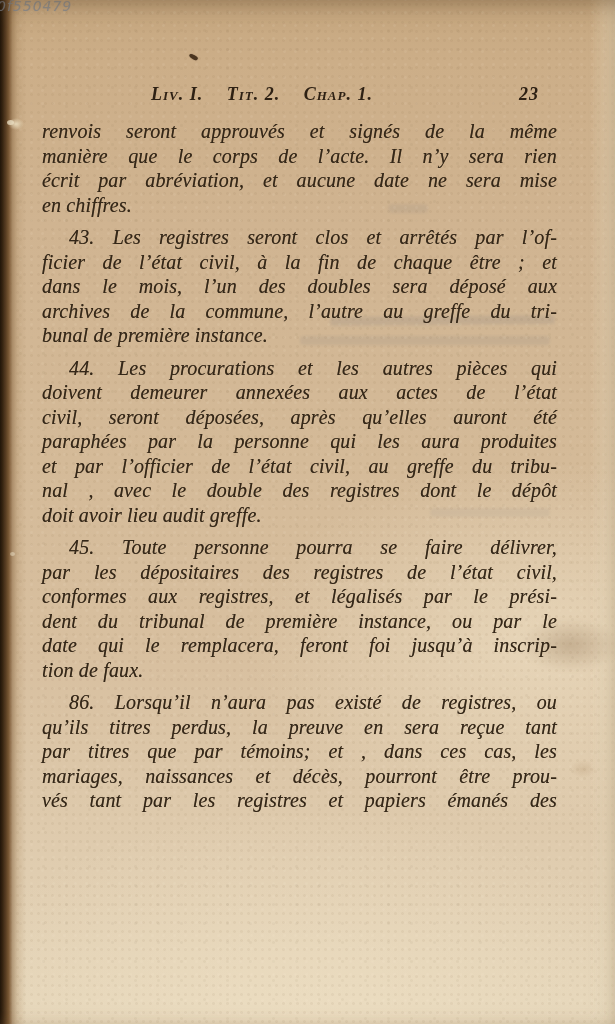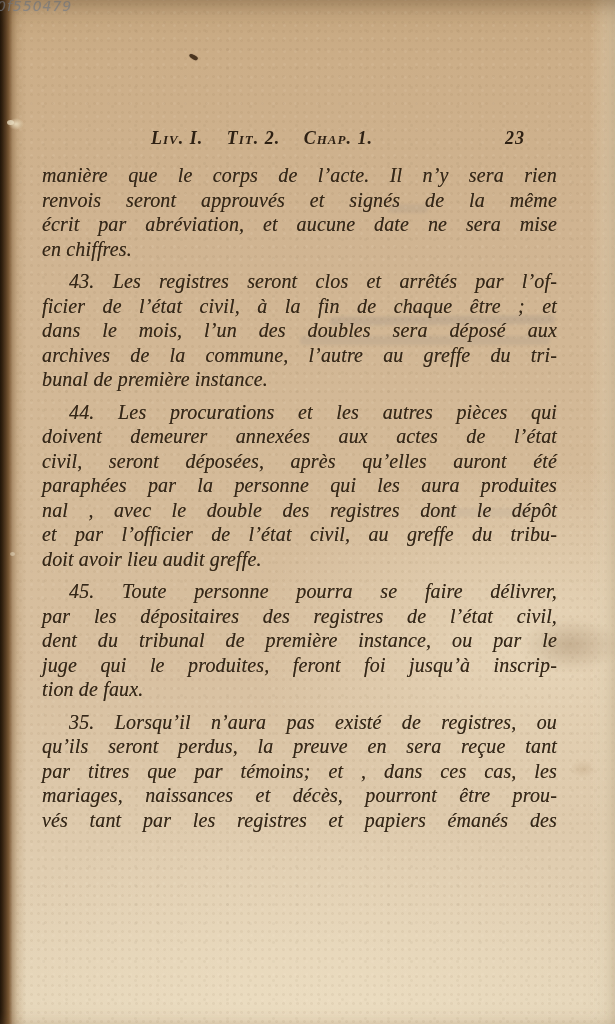--- a/index.html
+++ b/index.html
@@ -64,32 +64,32 @@
     background:radial-gradient(closest-side, rgba(238,226,196,.85), rgba(238,226,196,0));
   }
   .stain.spot-b{
     left:570px;top:760px;width:26px;height:18px;
     background:radial-gradient(closest-side, rgba(150,115,75,.18), rgba(150,115,75,0));
   }
   .showthrough{
     position:absolute;pointer-events:none;height:9px;border-radius:4px;
     background:rgba(92,104,116,.13);filter:blur(1.4px);
   }
-  .content{position:absolute;left:42px;top:84px;width:515px;color:#342718;margin-top:44px;}
+  .content{position:absolute;left:42px;top:84px;width:515px;color:#342718;}
   .running-header{
     position:relative;height:24px;margin-bottom:11px;
     font-variant:small-caps;font-weight:bold;font-size:18px;
     letter-spacing:1px;color:#2e2114;
   }
   .running-title{
     position:absolute;left:0;right:75px;text-align:center;white-space:nowrap;
   }
   .running-title span{display:inline-block;}
   .running-title span + span{margin-left:18px;}
-  .page-number{position:absolute;right:32px;top:0;font-weight:bold;letter-spacing:1px;}
+  .page-number{position:absolute;right:18px;top:0;font-weight:bold;letter-spacing:1px;}
   .text-block{font-size:20px;line-height:24.5px;letter-spacing:.15px;}
   .para{margin-top:8px;}
   .para:first-child{margin-top:0;}
   .line{
     text-align:justify;text-align-last:justify;white-space:normal;
     text-shadow:0 0 .5px rgba(52,39,24,.55);
   }
   .line.last{text-align-last:left;}
   .para.indent .line:first-child{text-indent:27px;}
 </style>
@@ -122,51 +122,52 @@
       <div class="running-title">
         <span>Liv. I.</span>
         <span>Tit. 2.</span>
         <span>Chap. 1.</span>
       </div>
       <span class="page-number">23</span>
     </div>
 
     <div class="text-block">
         <div class="para">
+          <div class="line">renvois seront approuvés et signés de la même</div>
           <div class="line">manière que le corps de l’acte. Il n’y sera rien</div>
-          <div class="line">renvois seront approuvés et signés de la même</div>
           <div class="line">écrit par abréviation, et aucune date ne sera mise</div>
           <div class="line last">en chiffres.</div>
         </div>
         <div class="para indent">
           <div class="line">43. Les registres seront clos et arrêtés par l’of-</div>
           <div class="line">ficier de l’état civil, à la fin de chaque être ; et</div>
           <div class="line">dans le mois, l’un des doubles sera déposé aux</div>
           <div class="line">archives de la commune, l’autre au greffe du tri-</div>
           <div class="line last">bunal de première instance.</div>
         </div>
         <div class="para indent">
           <div class="line">44. Les procurations et les autres pièces qui</div>
           <div class="line">doivent demeurer annexées aux actes de l’état</div>
           <div class="line">civil, seront déposées, après qu’elles auront été</div>
           <div class="line">paraphées par la personne qui les aura produites</div>
+          <div class="line">et par l’officier de l’état civil, au greffe du tribu-</div>
           <div class="line">nal , avec le double des registres dont le dépôt</div>
-          <div class="line">et par l’officier de l’état civil, au greffe du tribu-</div>
           <div class="line last">doit avoir lieu audit greffe.</div>
         </div>
         <div class="para indent">
           <div class="line">45. Toute personne pourra se faire délivrer,</div>
           <div class="line">par les dépositaires des registres de l’état civil,</div>
+          <div class="line">conformes aux registres, et légalisés par le prési-</div>
           <div class="line">dent du tribunal de première instance, ou par le</div>
-          <div class="line">juge qui le produites, feront foi jusqu’à inscrip-</div>
+          <div class="line">date qui le remplacera, feront foi jusqu’à inscrip-</div>
           <div class="line last">tion de faux.</div>
         </div>
         <div class="para indent">
-          <div class="line">35. Lorsqu’il n’aura pas existé de registres, ou</div>
-          <div class="line">qu’ils seront perdus, la preuve en sera reçue tant</div>
+          <div class="line">86. Lorsqu’il n’aura pas existé de registres, ou</div>
+          <div class="line">qu’ils titres perdus, la preuve en sera reçue tant</div>
           <div class="line">par titres que par témoins; et , dans ces cas, les</div>
           <div class="line">mariages, naissances et décès, pourront être prou-</div>
           <div class="line">vés tant par les registres et papiers émanés des</div>
         </div>
       </div>
   </div>
 
   <div class="vignette"></div>
 </div>
 

